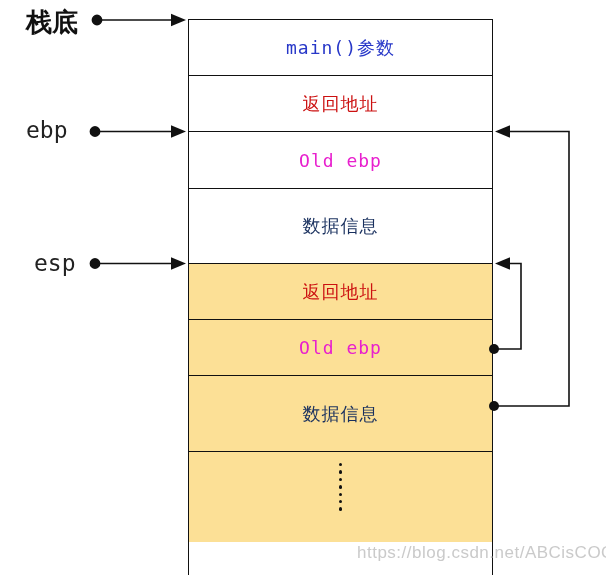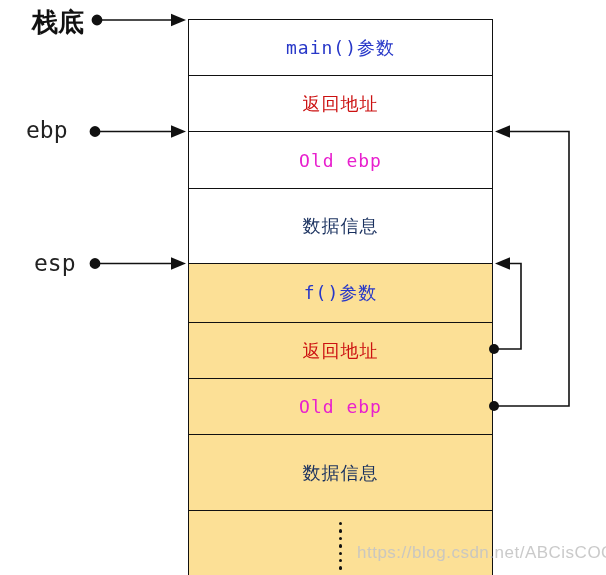--- a/index.html
+++ b/index.html
@@ -13,21 +13,21 @@
   .overlay{
     position:absolute;left:0;top:0;width:606px;height:575px;
     pointer-events:none;
   }
   .pointer-label{
     position:absolute;
     color:#111111;
     white-space:nowrap;
   }
   .pointer-label.cjk{
-    left:32px;top:5px;
+    left:26px;top:5px;
     font-size:26px;font-weight:600;
     font-family:"Liberation Sans", sans-serif;
   }
   .pointer-label.mono{
     font-size:23px;
     font-family:"DejaVu Sans Mono","Liberation Mono",monospace;
     color:#222222;
     text-align:center;
   }
   #ebp-label{left:26px;top:117px;}
@@ -81,21 +81,20 @@
 
   <div class="pointer-label cjk" id="stack-bottom-label">栈底</div>
   <div class="pointer-label mono" id="ebp-label">ebp</div>
   <div class="pointer-label mono" id="esp-label">esp</div>
 
   <div class="stack-box">
     <div class="cell r1" style="color: rgb(39, 55, 200); background: rgb(255, 255, 255);">main()参数</div>
     <div class="cell r2" style="color: rgb(204, 17, 17); background: rgb(255, 255, 255);">返回地址</div>
     <div class="cell r3" style="color: rgb(232, 32, 206); background: rgb(255, 255, 255);">Old ebp</div>
     <div class="cell r4" style="color: rgb(25, 48, 94); background: rgb(255, 255, 255);">数据信息</div>
-    <div class="cell r5" style="color: rgb(39, 55, 200); background: rgb(252, 224, 150);">f()参数</div>
     <div class="cell r6" style="color: rgb(204, 17, 17); background: rgb(252, 224, 150);">返回地址</div>
     <div class="cell r7" style="color: rgb(232, 32, 206); background: rgb(252, 224, 150);">Old ebp</div>
     <div class="cell r8" style="color: rgb(25, 48, 94); background: rgb(252, 224, 150);">数据信息</div>
     <div class="cell r9" style="background: rgb(252, 224, 150);">
       <span class="vdots">
         <i></i>
           <i></i>
           <i></i>
           <i></i>
           <i></i>

